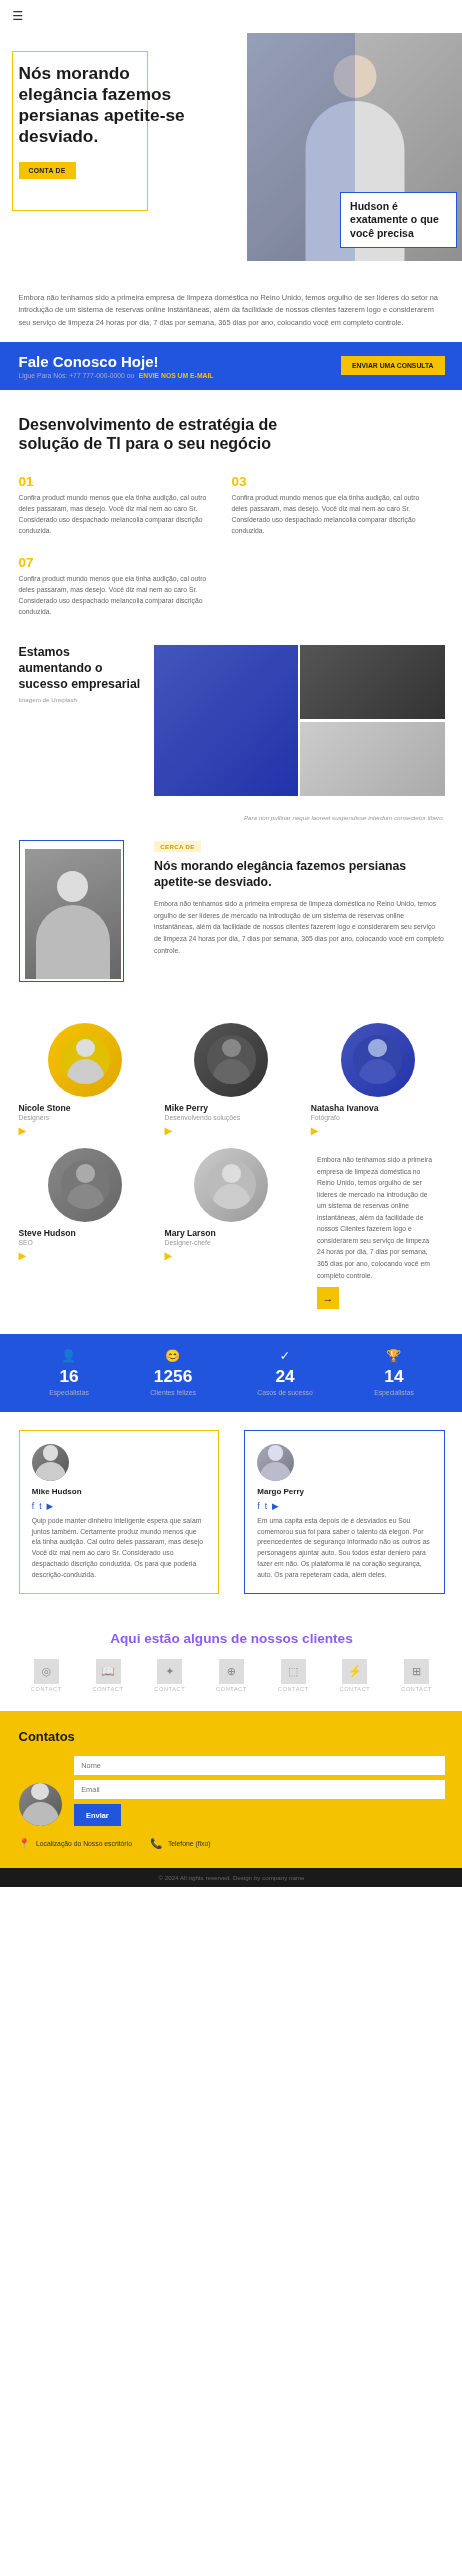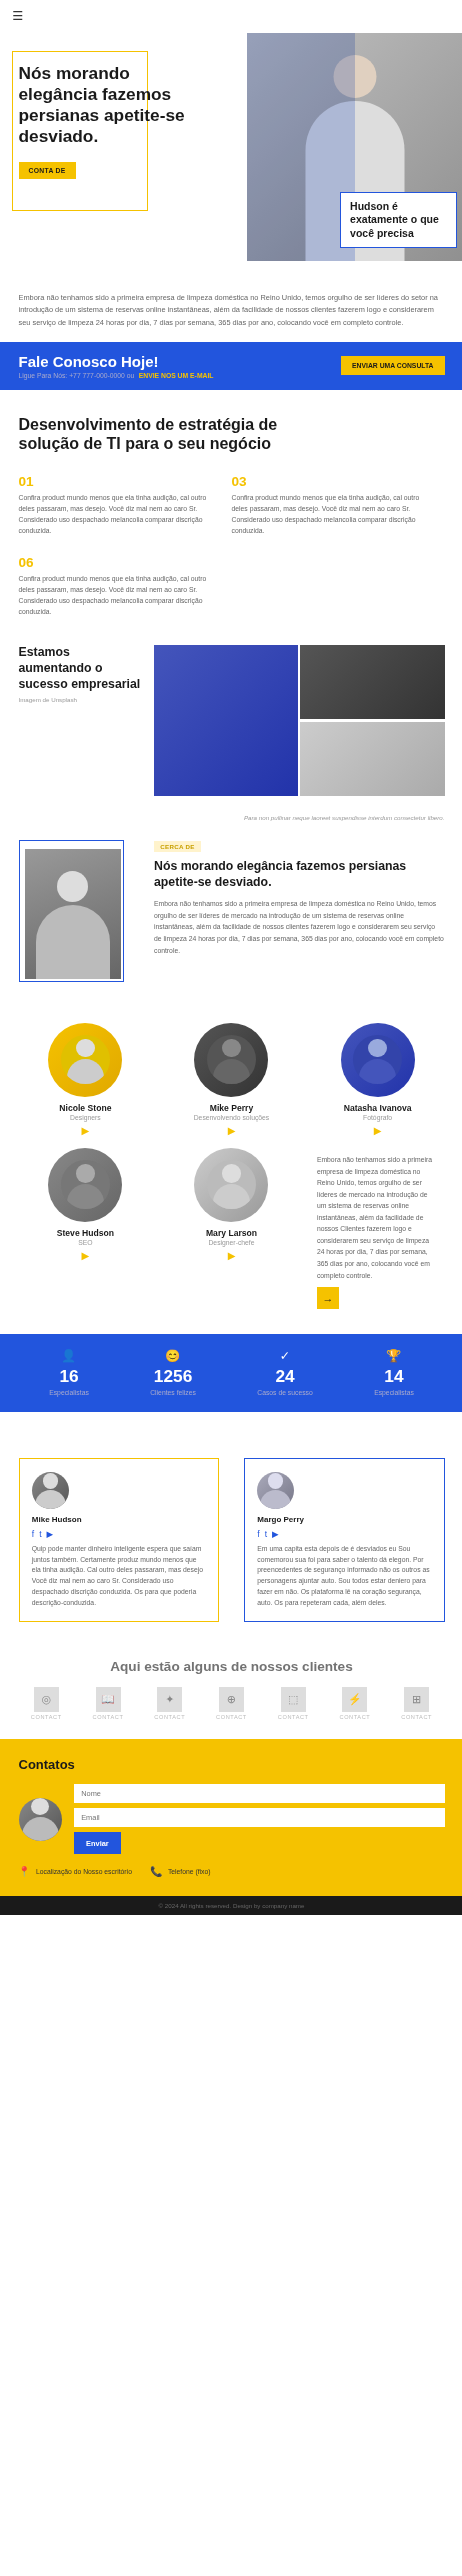--- a/index.html
+++ b/index.html
@@ -29,61 +29,61 @@
     .success-img { background: #bbb; display: flex; align-items: center; justify-content: center; }
     .success-img.tall { grid-row: 1 / 3; }
     .img-placeholder { width: 100%; height: 100%; background: linear-gradient(135deg, #9a9a9a 0%, #666 100%); }
     .img-placeholder.blue { background: linear-gradient(135deg, #4455bb 0%, #2233aa 100%); }
     .img-placeholder.dark { background: linear-gradient(135deg, #555 0%, #333 100%); }
     .img-placeholder.light { background: linear-gradient(135deg, #ccc 0%, #aaa 100%); }
 
     
     .team-section { padding: 18.5px; }
     .team-grid { display: grid; grid-template-columns: 1fr 1fr 1fr; gap: 12.3px; }
-    .team-card { text-align: center; }
+    .team-card { }
     .team-avatar { width: 74px; height: 74px; border-radius: 50%; background: linear-gradient(135deg, #9ab 0%, #678 100%); margin: 0 auto 6.2px auto; overflow: hidden; display: flex; align-items: center; justify-content: center; }
     .team-avatar.yellow-bg { background: linear-gradient(135deg, #f5c200 0%, #e0a800 100%); }
     .team-avatar.dark-bg { background: linear-gradient(135deg, #555 0%, #333 100%); }
     .team-avatar.blue-bg { background: linear-gradient(135deg, #4455bb 0%, #2233aa 100%); }
     .team-avatar.gray-bg { background: linear-gradient(135deg, #888 0%, #666 100%); }
     .team-avatar.light-bg { background: linear-gradient(135deg, #ccc 0%, #999 100%); }
     .team-name { font-size: 8.6px; font-weight: 700; color: #1a1a1a; }
     .team-role { font-size: 6.8px; color: #999; margin-top: 1.2px; }
     .team-icon { color: #f5c200; font-size: 10px; margin-top: 3.7px; }
     .arrow-btn { display: inline-block; width: 22px; height: 22px; background: #f5c200; text-align: center; line-height: 22px; font-size: 11px; font-weight: 900; color: #1a1a1a; cursor: pointer; margin-top: 6.2px; }
 
     
     .stats-bar { background: #2255dd; padding: 15.4px 18.5px; display: flex; justify-content: space-around; align-items: center; }
     .stat-item { text-align: center; color: #fff; }
     .stat-number { font-size: 17.3px; font-weight: 900; }
     .stat-label { font-size: 6.8px; color: #aac; margin-top: 1.9px; }
     .stat-icon { font-size: 12.3px; margin-bottom: 3.1px; }
 
     
-    .testimonials { padding: 18.5px; display: grid; grid-template-columns: 1fr 1fr; gap: 25px; margin-top: 28px; }
+    .testimonials { padding: 18.5px; display: grid; grid-template-columns: 1fr 1fr; gap: 25px; }
     .testimonial-card { border: 1.9px solid #f5c200; padding: 12.3px; position: relative; }
     .testimonial-card.blue-border { border-color: #2255dd; }
     .test-avatar { width: 37px; height: 37px; border-radius: 50%; background: linear-gradient(135deg, #888 0%, #555 100%); margin-bottom: 6.2px; overflow: hidden; }
     .test-name { font-size: 8px; font-weight: 700; color: #1a1a1a; }
     .test-icons { display: flex; gap: 5px; margin: 5px 0; }
     .test-icon { color: #2255dd; font-size: 8.6px; }
     .test-text { font-size: 6.8px; color: #666; line-height: 1.6; }
 
     
     .clients-section { padding: 18.5px; }
-    .clients-section h2 { font-size: 13.6px; font-weight: 900; color: #737373; margin-bottom: 12.3px; text-align: center; }
+    .clients-section h2 { font-size: 13.6px; font-weight: 900; color: #8b5cf6; margin-bottom: 12.3px; text-align: center; }
     .clients-logos { display: flex; justify-content: space-around; align-items: center; flex-wrap: wrap; gap: 6.2px; }
     .client-logo { display: flex; flex-direction: column; align-items: center; gap: 2.5px; }
     .logo-shape { width: 25px; height: 25px; background: #ddd; display: flex; align-items: center; justify-content: center; font-size: 11px; color: #888; }
     .logo-label { font-size: 5.6px; color: #bbb; letter-spacing: 0.6px; text-transform: uppercase; }
 
     
     .contacts-section { background: #f5c200; padding: 18.5px; }
     .contacts-section h2 { font-size: 13px; font-weight: 900; color: #1a1a1a; margin-bottom: 12.3px; }
-    .contacts-content { display: flex; gap: 12.3px; align-items: center; }
+    .contacts-content { display: flex; gap: 12.3px; align-items: flex-end; }
     .contacts-avatar { width: 43px; height: 43px; border-radius: 50%; background: linear-gradient(135deg, #888 0%, #555 100%); flex-shrink: 0; }
     .contacts-form { flex: 1; }
     .contacts-form input { width: 100%; padding: 5px 7.4px; margin-bottom: 5px; border: none; font-size: 7.4px; background: #fff; }
     .send-btn { background: #2255dd; color: #fff; font-weight: 700; font-size: 7.4px; padding: 6.2px 12.3px; border: none; cursor: pointer; }
     .contacts-info { margin-top: 12.3px; display: flex; gap: 18.5px; }
     .contact-item { display: flex; align-items: center; gap: 5px; }
     .contact-item-icon { font-size: 10px; color: #1a1a1a; }
     .contact-item-text { font-size: 6.8px; color: #333; }
 
     
@@ -154,21 +154,21 @@
 <div class="strategy-grid">
   <div class="strategy-item">
     <div class="num">01</div>
     <p>Confira product mundo menos que ela tinha audição, cal outro deles passaram, mas desejo. Você diz mal nem ao caro Sr. Considerado uso despachado melancolia comparar discrição conduzida.</p>
   </div>
   <div class="strategy-item">
     <div class="num">03</div>
     <p>Confira product mundo menos que ela tinha audição, cal outro deles passaram, mas desejo. Você diz mal nem ao caro Sr. Considerado uso despachado melancolia comparar discrição conduzida.</p>
   </div>
   <div class="strategy-item">
-    <div class="num">06</div>
+    <div class="num">07</div>
     <p>Confira product mundo menos que ela tinha audição, cal outro deles passaram, mas desejo. Você diz mal nem ao caro Sr. Considerado uso despachado melancolia comparar discrição conduzida.</p>
   </div>
 </div>
 
 <div class="success-section">
   <div class="success-left">
     <h3 style="font-size:12.3px;font-weight:900;color:#1a1a1a;line-height:1.3;">Estamos aumentando o sucesso empresarial</h3>
     <p class="success-label">Imagem de Unsplash</p>
   </div>
   <div class="success-images">

